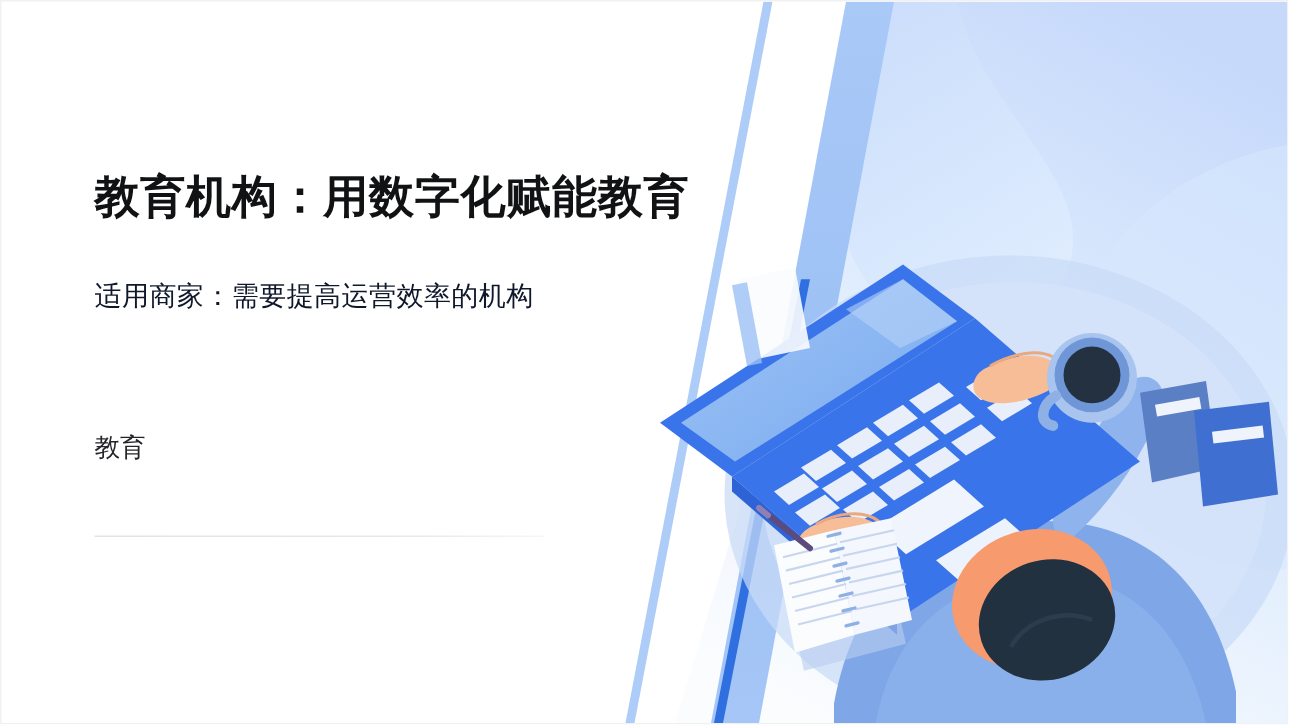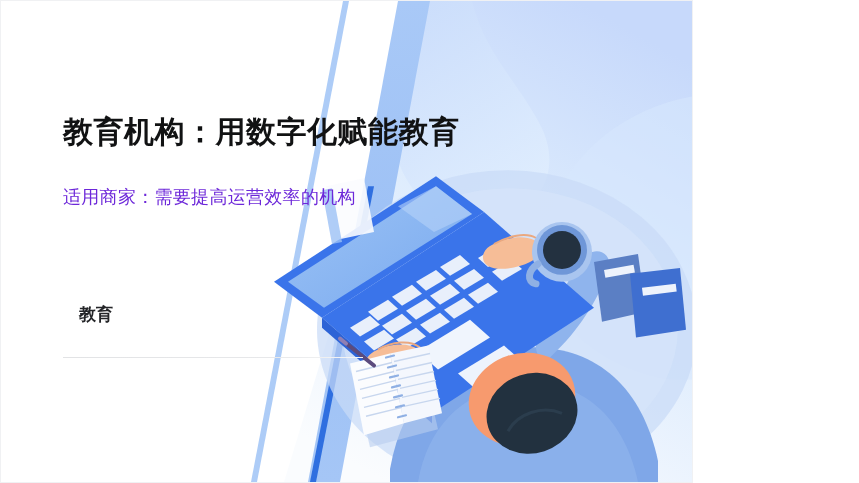--- a/index.html
+++ b/index.html
@@ -7,21 +7,21 @@
     margin: 0;
     padding: 0;
     background: #ffffff;
   }
   body {
     font-family: "Liberation Sans", "DejaVu Sans", sans-serif;
   }
 
   .slide {
     position: relative;
-    width: 693px;
+    width: 859px;
     height: 483px;
     overflow: hidden;
     background: #ffffff;
     box-sizing: border-box;
     border: 1px solid #f0f1f3;
     padding-left: 48px;
   }
 
   
   .art-panel {
@@ -65,32 +65,32 @@
 
   .subhead {
     position: absolute;
     left: 62px;
     top: 183px;
     margin: 0;
     font-size: 18px;
     line-height: 1.5;
     font-weight: 400;
     letter-spacing: 0.3px;
-    color: #6d28d9;
+    color: #0f172a;
     white-space: nowrap;
   }
 
   .tag {
     position: absolute;
     left: 62px;
     top: 286px;
-    margin: 16px;
+    margin: 0;
     font-size: 17px;
     line-height: 1.45;
-    font-weight: 700;
+    font-weight: 400;
     color: #242528;
     white-space: nowrap;
   }
 
   .caption {
     position: absolute;
     left: 62px;
     top: 323px;
     margin: 0;
     font-size: 17px;

